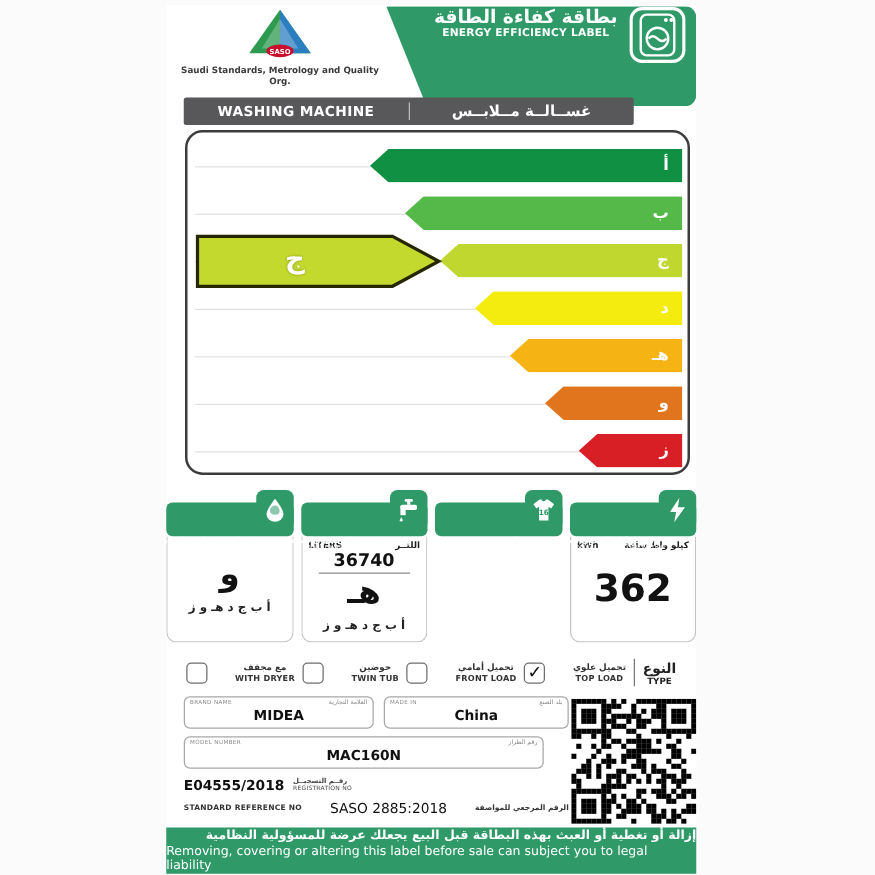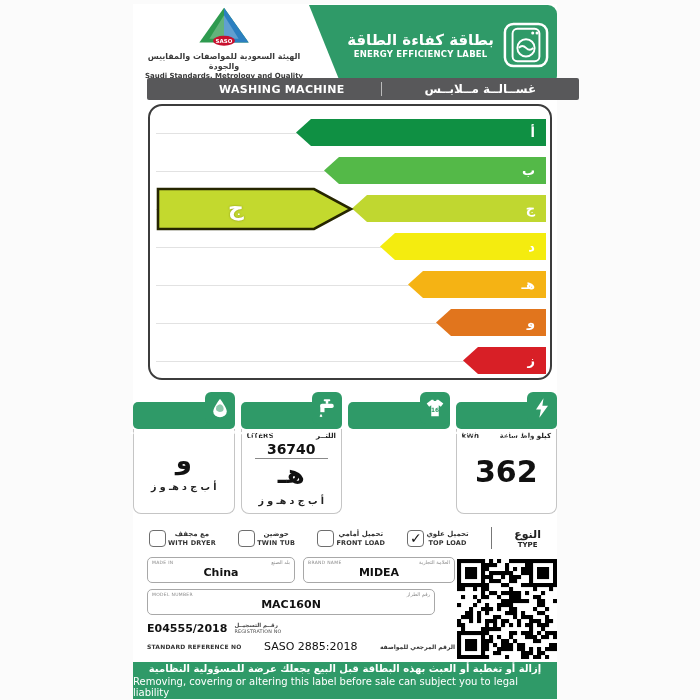--- a/index.html
+++ b/index.html
@@ -4,27 +4,27 @@
 <style>
   html,body{margin:0;padding:0;}
   body{width:700px;height:700px;background:#fbfbfb;font-family:"DejaVu Sans","Liberation Sans",sans-serif;position:relative;overflow:hidden;}
   .label{position:absolute;left:133px;top:4px;width:424px;height:694px;background:#fff;}
 
   
   .header{position:absolute;top:0;left:0;width:424px;height:68px;}
   .logo-block{position:absolute;left:4px;top:2px;width:174px;text-align:center;}
   .logo-block .org-ar{font-size:8px;font-weight:bold;color:#3a3a3a;line-height:10px;}
   .logo-block .org-en{font-size:7px;font-weight:bold;color:#3a3a3a;line-height:9px;}
-  .banner{position:absolute;left:176px;top:1px;width:248px;height:80px;background:var(--green);clip-path:polygon(0 0,100% 0,100% 100%,13% 100%);border-radius:0 9px 9px 0;display:flex;align-items:center;justify-content:flex-end;gap:9px;padding-right:8px;box-sizing:border-box;color:#fff;}
+  .banner{position:absolute;left:176px;top:1px;width:248px;height:80px;background:var(--green);clip-path:polygon(0 0,100% 0,100% 100%,13% 100%);border-radius:0 9px 9px 0;display:flex;align-items:flex-start;justify-content:flex-end;gap:9px;padding-right:8px;box-sizing:border-box;color:#fff;}
   .banner-text{text-align:center;}
   .banner-title-ar{font-size:15px;font-weight:bold;line-height:17px;}
   .banner-title-en{font-size:8.5px;font-weight:bold;letter-spacing:.2px;line-height:10px;}
 
   
-  .product-bar{position:absolute;top:74px;left:14px;width:396px;height:22px;background:#58585a;border-radius:2px;display:flex;align-items:center;color:#fff;padding-left:36px;}
+  .product-bar{position:absolute;top:74px;left:14px;width:360px;height:22px;background:#58585a;border-radius:2px;display:flex;align-items:center;color:#fff;}
   .product-bar .half{flex:1;text-align:center;font-weight:bold;}
   .product-en{font-size:11px;letter-spacing:.3px;}
   .product-ar{font-size:12px;}
   .product-divider{width:1px;height:14px;background:#bbb;}
 
   
   .rating-panel{position:absolute;top:100px;left:15px;width:404px;height:276px;border:2px solid #3c3c3c;border-radius:14px;background:#fff;box-sizing:border-box;padding-top:8px;overflow:hidden;}
   .grade-row{position:relative;height:38px;}
   .grade-line{position:absolute;left:6px;right:6px;top:50%;height:1px;background:#e2e2e2;}
   .grade-arrow{position:absolute;right:4px;top:5px;height:27px;display:flex;align-items:center;justify-content:flex-end;padding-right:11px;box-sizing:border-box;clip-path:polygon(0 50%,15px 0,100% 0,100% 100%,15px 100%);}
@@ -42,21 +42,21 @@
   .metric-body{position:absolute;top:37px;left:0;right:0;bottom:0;border:1.5px solid #c5c5c5;border-radius:0 0 8px 8px;border-top:none;background:#fff;display:flex;flex-direction:column;align-items:center;}
   .unit-row{width:100%;box-sizing:border-box;display:flex;justify-content:space-between;padding:3px 5px 0 5px;font-size:7px;font-weight:bold;color:#222;}
   .metric-value-big{font-size:30px;font-weight:bold;color:#111;margin-top:14px;}
   .metric-grade-big{font-size:26px;font-weight:bold;color:#111;line-height:30px;}
   .metric-grade-only{margin-top:16px;}
   .metric-scale{font-size:9.5px;font-weight:bold;color:#222;letter-spacing:1px;margin-top:6px;}
   .water-value{font-size:14px;font-weight:bold;color:#111;border-bottom:1.2px solid #8a8a8a;padding:0 12px 1px 12px;margin-top:1px;}
 
   
   .types{position:absolute;top:517px;left:16px;width:392px;height:34px;display:flex;align-items:center;justify-content:space-between;}
-  .type-option{display:flex;align-items:center;gap:2px;}
+  .type-option{display:flex;align-items:center;gap:22px;}
   .checkbox{width:17px;height:17px;border:1.7px solid #6e6e6e;border-radius:4px;box-sizing:border-box;display:flex;align-items:center;justify-content:center;font-size:14px;font-weight:bold;color:#111;line-height:1;}
   .type-labels{display:flex;flex-direction:column;align-items:center;}
   .type-ar{font-size:7px;font-weight:bold;color:#333;line-height:9px;}
   .type-en{font-size:6.5px;font-weight:bold;color:#333;line-height:8px;letter-spacing:.2px;}
   .type-divider{width:1px;height:22px;background:#777;}
   .type-label-block{display:flex;flex-direction:column;align-items:center;}
   .type-label-ar{font-size:11px;font-weight:bold;color:#222;}
   .type-label-en{font-size:7px;font-weight:bold;color:#222;}
 
   
@@ -75,39 +75,38 @@
   .reg-labels{display:flex;flex-direction:column;align-items:flex-start;}
   .reg-label-ar{font-size:5.5px;font-weight:bold;color:#444;line-height:7px;}
   .reg-label-en{font-size:4.8px;color:#444;line-height:6px;letter-spacing:.2px;}
   .reg-row-b{margin-top:5px;display:flex;justify-content:space-between;align-items:center;}
   .std-label-en{font-size:6px;font-weight:bold;color:#333;letter-spacing:.2px;}
   .std-value{font-size:11px;font-weight:normal;color:#111;}
   .std-label-ar{font-size:6px;font-weight:bold;color:#333;}
   .qr{position:absolute;right:0;top:2px;width:100px;height:100px;background:#fff;}
 
   
-  .footer{position:absolute;top:658px;left:0;width:424px;height:37px;background:var(--green);color:#fff;display:flex;flex-direction:column;align-items:center;justify-content:center;gap:2px;}
+  .footer{position:absolute;top:658px;left:0;width:424px;height:37px;background:var(--green);color:#fff;display:flex;flex-direction:column;align-items:flex-end;justify-content:center;gap:2px;}
   .footer-ar{font-size:10px;font-weight:bold;}
   .footer-en{font-size:10px;}
 </style>
 </head>
 <body>
 
 <div class="label">
 
   <div class="header">
     <div class="logo-block">
       <svg width="58" height="42" viewBox="0 0 60 46">
         <path d="M30 2 L57 40 L3 40 Z" fill="#2e9a4f"></path>
         <path d="M30 2 L57 40 L30 40 Z" fill="#2b7fc0"></path>
         <path d="M30 10 L46 36 L14 36 Z" fill="#fff" opacity="0.25"></path>
         <ellipse cx="30" cy="38" rx="12" ry="5.5" fill="#c8102e"></ellipse>
         <text x="30" y="40.5" text-anchor="middle" font-size="6" font-weight="bold" fill="#fff">SASO</text>
       </svg>
-      <div class="org-ar" lang="ar" dir="rtl">الهيئة السعودية للمواصفات والمقاييس والجودة</div>
       <div class="org-en">Saudi Standards, Metrology and Quality Org.</div>
     </div>
     <div class="banner">
       <div class="banner-text">
         <div class="banner-title-ar" lang="ar" dir="rtl">بطاقة كفاءة الطاقة</div>
         <div class="banner-title-en">ENERGY EFFICIENCY LABEL</div>
       </div>
       <svg width="46" height="46" viewBox="0 0 48 48">
         <rect x="2" y="2" width="44" height="44" rx="9" fill="none" stroke="#fff" stroke-width="2.6"></rect>
         <rect x="10" y="7" width="28" height="34" rx="5" fill="none" stroke="#fff" stroke-width="2"></rect>
@@ -284,29 +283,29 @@
       <div class="type-divider" id="type-divider"></div>
     <div class="type-label-block">
       <div class="type-label-ar" lang="ar" dir="rtl">النوع</div>
       <div class="type-label-en">TYPE</div>
     </div>
   </div>
 
   <div class="info">
     <div class="info-left">
       <div class="info-row">
+        <div class="info-box box-brand">
+          <span class="box-label-en">BRAND NAME</span>
+          <span class="box-label-ar" lang="ar" dir="rtl">العلامة التجارية</span>
+          <div class="box-value">MIDEA</div>
+        </div>
         <div class="info-box box-made">
           <span class="box-label-en">MADE IN</span>
           <span class="box-label-ar" lang="ar" dir="rtl">بلد الصنع</span>
           <div class="box-value">China</div>
-        </div>
-        <div class="info-box box-brand">
-          <span class="box-label-en">BRAND NAME</span>
-          <span class="box-label-ar" lang="ar" dir="rtl">العلامة التجارية</span>
-          <div class="box-value">MIDEA</div>
         </div>
       </div>
       <div class="info-box box-model">
         <span class="box-label-en">MODEL NUMBER</span>
         <span class="box-label-ar" lang="ar" dir="rtl">رقم الطراز</span>
         <div class="box-value">MAC160N</div>
       </div>
       <div class="reg-row-a">
         <span class="reg-value">E04555/2018</span>
         <span class="reg-labels">

